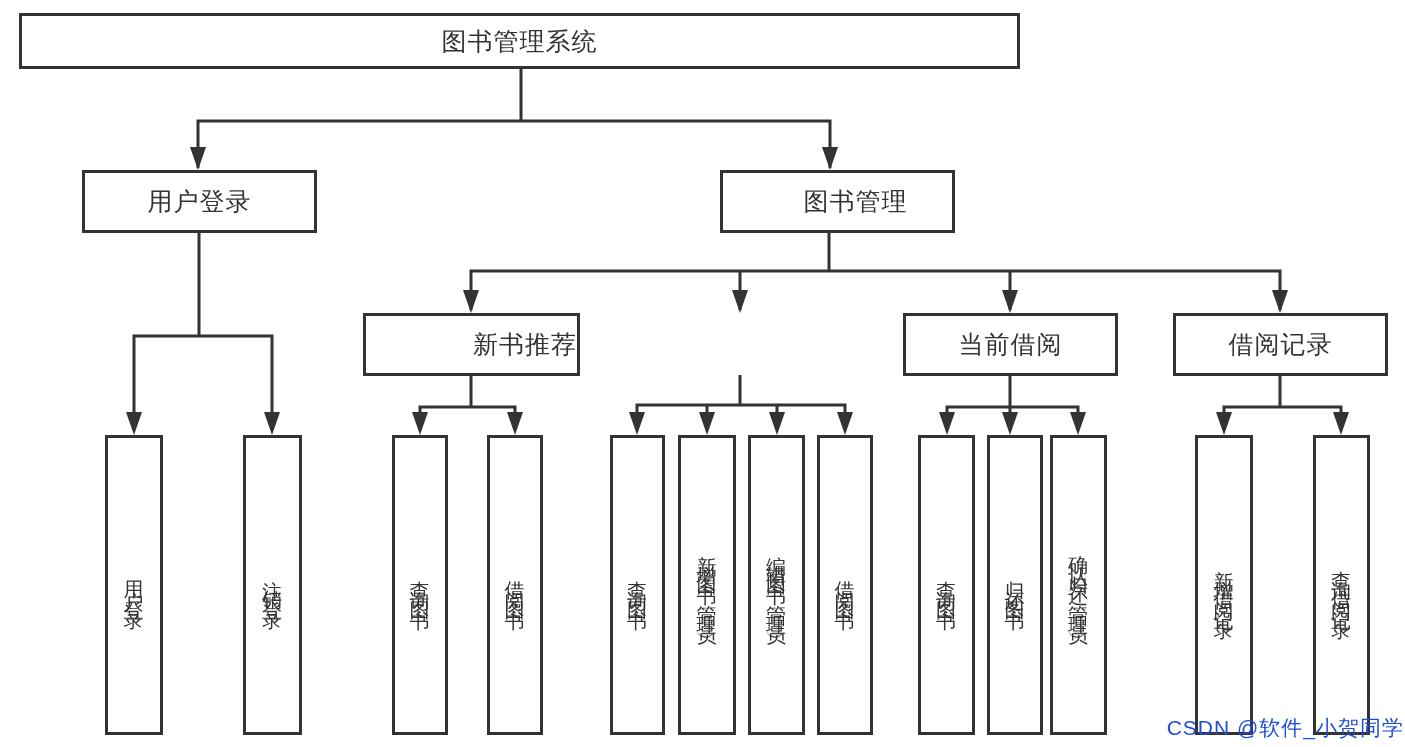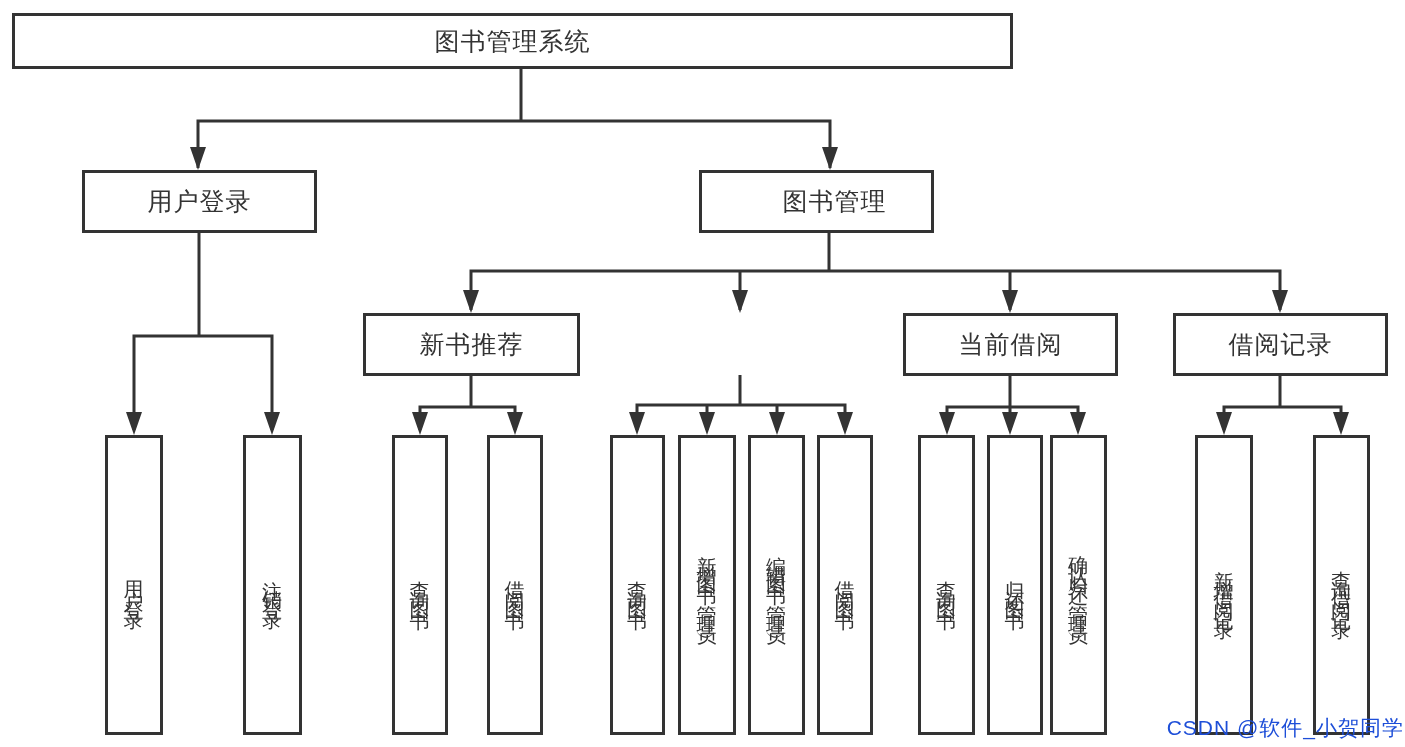--- a/index.html
+++ b/index.html
@@ -18,21 +18,21 @@
   .node {
     position:absolute;
     box-sizing:border-box;
     border:3px solid #333333;
     background:#ffffff;
     display:flex; align-items:center; justify-content:center;
     font-size:25px; letter-spacing:1px;
     z-index:2;
     white-space:nowrap;
   }
-  .root { left:12px; top:13px; width:1001px; height:56px; }
+  .root { left:19px; top:13px; width:1001px; height:56px; }
   .lvl2 { top:170px; height:63px; width:235px; }
   .lvl3 { top:313px; height:63px; }
   .leaf {
     position:absolute;
     top:435px; height:300px;
     box-sizing:border-box;
     border:3px solid #333333;
     background:#ffffff;
     display:flex; align-items:center; justify-content:center;
     z-index:2;
@@ -101,25 +101,25 @@
       <polygon points="1333,412 1349,412 1341,435" fill="#333333"></polygon>
     </svg>
 
   <div class="node root">
     <span>图书管理系统</span>
   </div>
 
   <div class="node lvl2" style="left:82px;">
     <span>用户登录</span>
   </div>
-  <div class="node lvl2" style="left:699px;padding-left:36px;">
+  <div class="node lvl2" style="left:720px;padding-left:36px;">
     <span>图书管理</span>
   </div>
 
-  <div class="node lvl3" style="left:363px;width:217px;">
+  <div class="node lvl3" style="left:363px;width:217px;justify-content:flex-end;">
     <span>新书推荐</span>
   </div>
   <div class="node lvl3" style="left:903px;width:215px;">
     <span>当前借阅</span>
   </div>
   <div class="node lvl3" style="left:1173px;width:215px;">
     <span>借阅记录</span>
   </div>
 
   <div class="leaf" style="left:105px;width:58px;">

